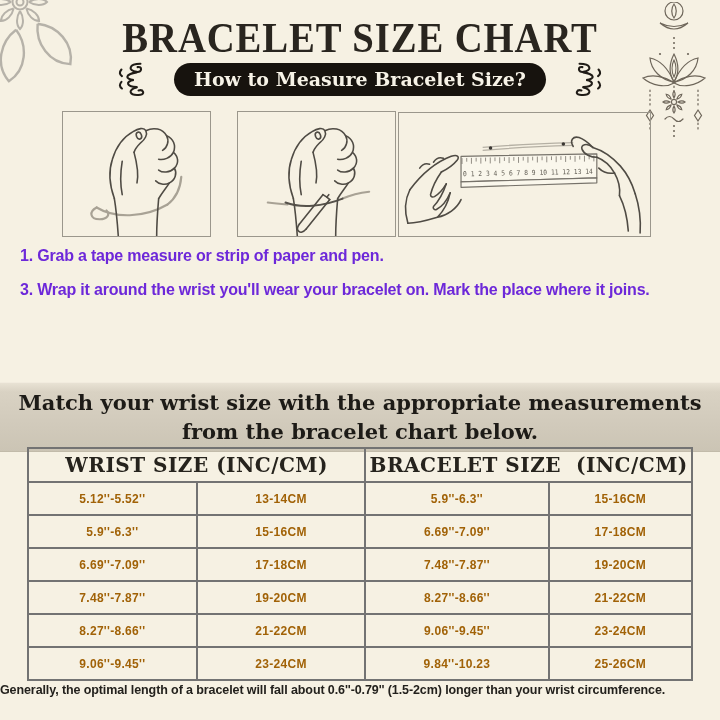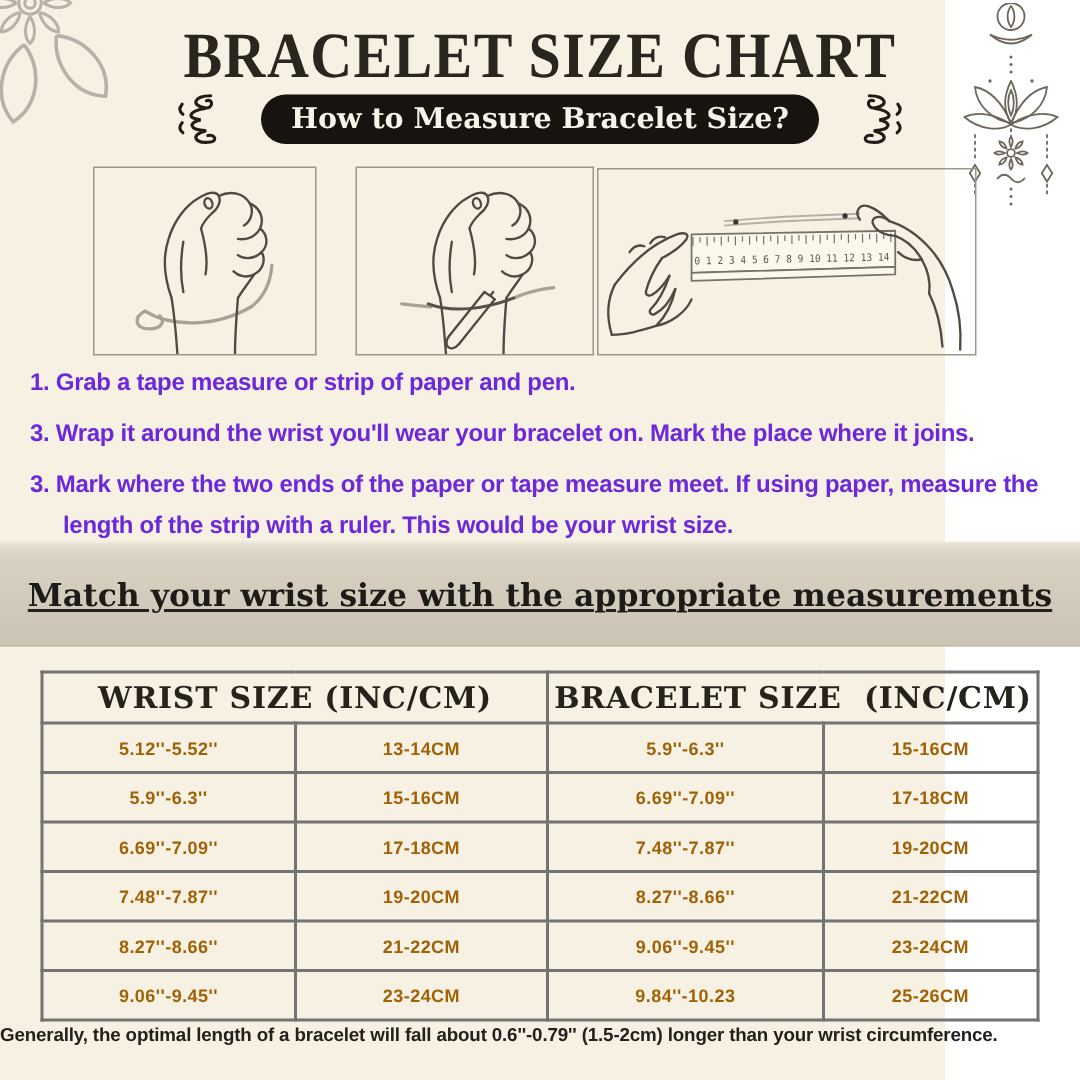--- a/index.html
+++ b/index.html
@@ -1,17 +1,17 @@
 <!DOCTYPE html>
 <html><head>
 <meta charset="utf-8">
 <style>
   html,body{margin:0;padding:0;}
   body{width:720px;height:720px;overflow:hidden;}
-  .stage{position:relative;width:630px;height:720px;background:#f6f1e3;font-family:"Liberation Sans",sans-serif;color:#26231e;}
+  .stage{position:relative;width:720px;height:720px;background:#f6f1e3;font-family:"Liberation Sans",sans-serif;color:#26231e;}
 
   
   .mandala{position:absolute;left:-6px;top:-8px;}
   .lotus{position:absolute;left:633px;top:2px;}
 
   
   .title{position:absolute;top:14px;left:0;width:720px;margin:0;text-align:center;
          font-family:"Liberation Serif",serif;font-weight:bold;font-size:43px;line-height:48px;
          letter-spacing:1px;color:#29251f;transform:scaleX(.9);}
   .badge-row{position:absolute;top:60px;left:0;width:720px;height:38px;display:flex;align-items:center;justify-content:center;gap:27px;}
@@ -34,24 +34,24 @@
   .ruler-nums{fill:#5f5b52;font-family:"DejaVu Sans Mono",monospace;font-size:7px;}
   .strip{stroke:#b5b0a4;stroke-width:1.3;fill:none;}
   .dot{fill:#3a3732;}
 
   
   .instructions{position:absolute;left:20px;top:242px;width:700px;}
   .instructions div{font-size:16px;font-weight:bold;letter-spacing:-0.2px;line-height:27px;
                     margin-bottom:7px;color:#6d28d9;padding-left:22px;text-indent:-22px;}
 
   
-  .banner{position:absolute;left:0;top:361px;width:720px;height:70px;
+  .banner{position:absolute;left:0;top:382px;width:720px;height:70px;
           background:linear-gradient(180deg,#eae4d6 0%,#d9d2c3 14%,#d2cbbc 55%,#cbc4b4 100%);
           box-shadow:inset 0 1px 0 #f2ecdf, inset 0 -1px 0 #c2bbaa;
-          display:flex;flex-direction:column;align-items:center;justify-content:center;text-decoration:underline;}
+          display:flex;flex-direction:column;align-items:center;justify-content:center;}
   .banner div{font-family:"DejaVu Serif",serif;font-weight:bold;font-size:21px;line-height:29px;color:#1d1b17;}
 
   
   .size-table{position:absolute;left:27px;top:447px;width:666px;border-collapse:collapse;table-layout:fixed;}
   .size-table th,.size-table td{border:2px solid #737373;text-align:center;padding:0;}
   .size-table th{height:32px;font-family:"DejaVu Serif",serif;font-weight:bold;font-size:20px;
                  letter-spacing:.5px;color:#26231d;white-space:pre;}
   .size-table td{height:31px;font-family:"Liberation Sans",sans-serif;font-weight:bold;font-size:12px;
                  letter-spacing:.3px;color:#a16207;}
 
@@ -272,25 +272,25 @@
         <path d="M218,61 C222,68 224,76 223,84"></path>
         <path d="M239,82 C243,94 245,107 244,122"></path>
         <path d="M223,84 C228,94 231,106 232,120"></path>
       </g>
     </svg>
   </div>
 
   <div class="instructions">
     <div>1. Grab a tape measure or strip of paper and pen.</div>
     <div>3. Wrap it around the wrist you'll wear your bracelet on. Mark the place where it joins.</div>
-    <div>3. Mark where the two ends of the paper or tape measure meet. If using paper, measure the length of the strip with a ruler. This would be your wrist size.</div>
   </div>
 
   <div class="banner">
     <div>Match your wrist size with the appropriate measurements</div>
+    <div>from the bracelet chart below.</div>
   </div>
 
   <table class="size-table">
     <colgroup>
       <col style="width:25.4%">
         <col style="width:25.4%">
         <col style="width:27.6%">
         <col style="width:21.6%">
     </colgroup>
     <thead>

